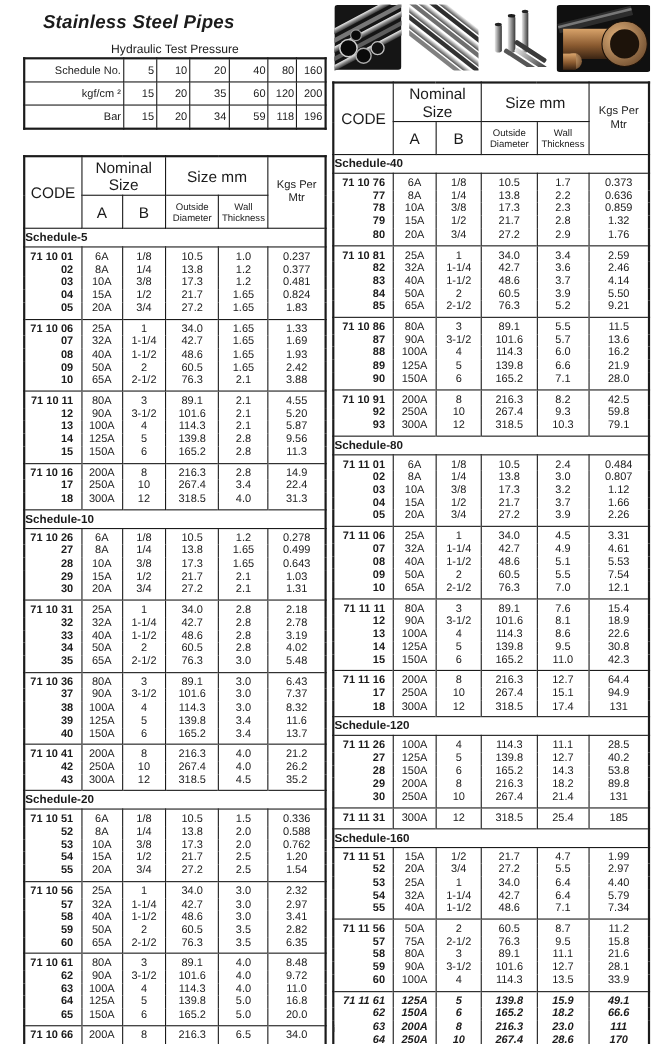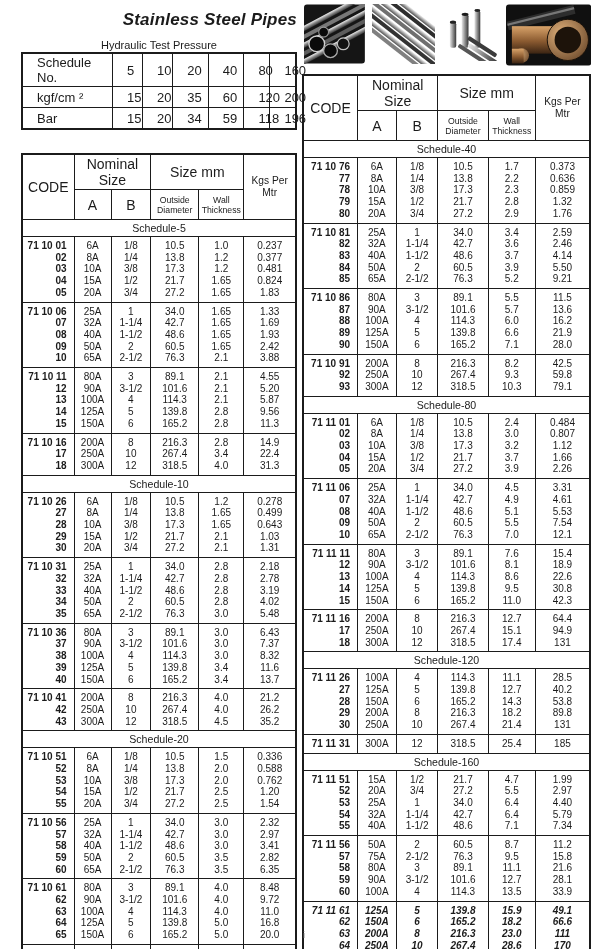--- a/index.html
+++ b/index.html
@@ -5,47 +5,47 @@
   html,body{margin:0;padding:0;}
   body{
     width:600px;height:949px;overflow:hidden;position:relative;
     background:#ffffff;color:#1b1b1b;
     font-family:"Liberation Sans","DejaVu Sans",sans-serif;
   }
   .left-col{position:absolute;left:21px;top:6px;width:276px;}
   .right-col{position:absolute;left:302px;top:4px;width:289px;}
 
   .title{
-    text-align:right;font-style:italic;font-weight:bold;
+    text-align:left;font-style:italic;font-weight:bold;
     font-size:17px;margin:4px 0 9px 18px;letter-spacing:.2px;
   }
   .hy-caption{text-align:center;font-size:11px;margin:1px 0 1px 0;}
 
   table{border-collapse:collapse;width:100%;table-layout:fixed;}
 
   
   .hydraulic{border:2px solid #1b1b1b;margin-bottom:23px;}
   .hydraulic td{
-    border:1.4px solid #1b1b1b;text-align:left;
-    font-size:13px;height:18px;padding:1px 14px;
+    border:1.4px solid #1b1b1b;text-align:right;
+    font-size:10px;height:18px;padding:1px 2px;
   }
 
   
   .pipe{border:2px solid #1b1b1b;font-size:10px;}
   .pipe thead{border-bottom:1.6px solid #1b1b1b;}
   .pipe thead td{
     border:1.3px solid #1b1b1b;text-align:center;vertical-align:middle;
     padding:1px;font-size:14px;
   }
   .pipe thead tr.top td{height:17px;}
   .pipe thead td.sub{font-size:8.7px;line-height:1.15;height:27px;}
   .pipe thead td.kgs-head{font-size:10.2px;line-height:1.2;}
   .pipe tbody.banner td{
     border-top:1.6px solid #1b1b1b;border-bottom:1.6px solid #1b1b1b;
-    font-weight:normal;font-size:10.6px;text-align:center;padding:2px 0;
+    font-weight:bold;font-size:10.6px;text-align:left;padding:2px 0;
   }
   .pipe tbody.group{border-top:1.3px solid #1b1b1b;}
   .pipe tbody.group td{
     border-left:1.3px solid #1b1b1b;border-right:1.3px solid #1b1b1b;
     text-align:center;padding:0 2px;line-height:11.7px;white-space:nowrap;
   }
   .pipe tbody.group td.code{text-align:right;font-weight:bold;padding-right:7px;}
   .pipe tbody.group tr:first-child td{padding-top:3px;}
   .pipe tbody.group tr:last-child td{padding-bottom:3px;}
   .pipe tbody.group.bold td{font-weight:bold;font-style:italic;}

